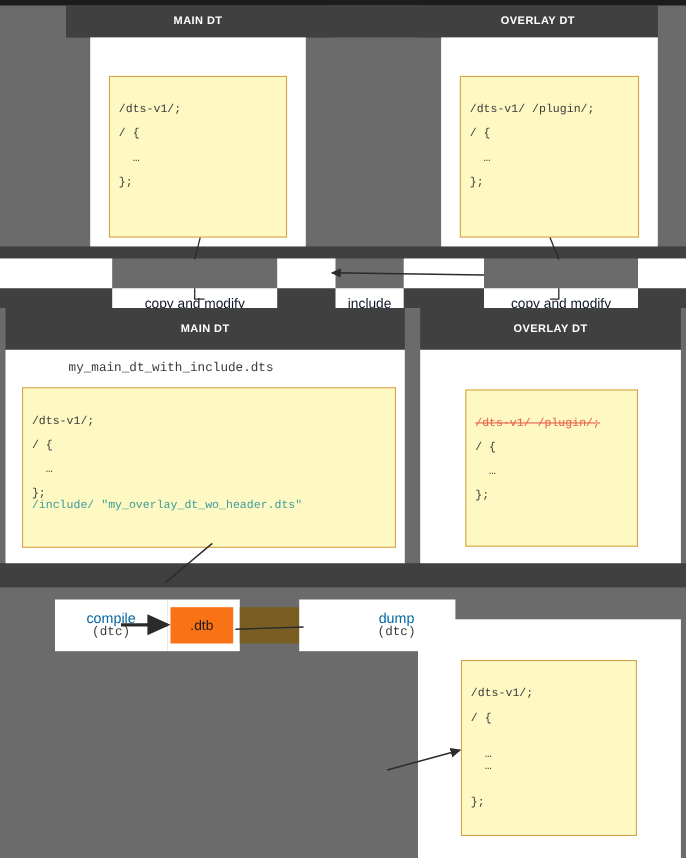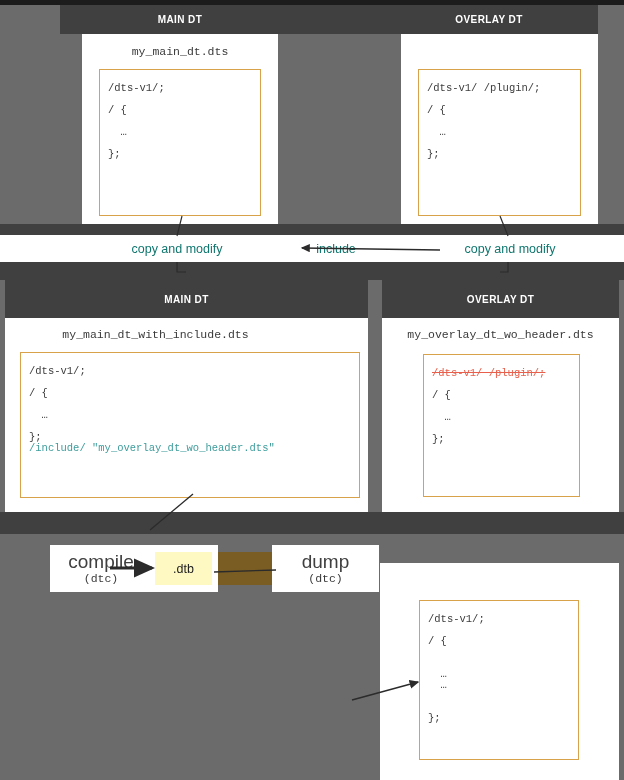--- a/index.html
+++ b/index.html
@@ -49,77 +49,78 @@
     position: absolute;
     font-family: "Liberation Mono", "DejaVu Sans Mono", monospace;
     font-size: 11.5px;
     color: #3a3a3a;
     text-align: center;
     white-space: nowrap;
   }
 
   .codebox {
     position: absolute;
-    background: #ffffff;
+    background: #fef9c3;
     border: 1px solid #d8a24a;
     box-sizing: border-box;
     font-family: "Liberation Mono", "DejaVu Sans Mono", monospace;
     font-size: 10.5px;
     color: #3c3c3c;
-    padding: 2px 8px;
+    padding: 14px 8px;
     line-height: 1.05;
     overflow: hidden;
   }
   .codebox .ln {
     white-space: pre;
     display: block;
   }
   .codebox .blank { visibility: hidden; }
   .code-include { color: #3e9c9c; }
   .code-struck {
     color: #e8604c;
     text-decoration: line-through;
     text-decoration-color: #e8604c;
   }
 
   .edge-label {
     position: absolute;
     background: #ffffff;
-    color: #0f766e;
+    color: #0f172a;
     font-size: 12.5px;
     display: flex;
     align-items: center;
     justify-content: center;
     white-space: nowrap;
     padding: 0 6px;
     box-sizing: border-box;
+    margin-top: 27px;
   }
 
   .tool-box {
     position: absolute;
     background: #ffffff;
     display: flex;
     flex-direction: column;
     align-items: center;
     justify-content: center;
     line-height: 1.12;
   }
   .tool-box .t-name {
-    font-size: 19px;
-    color: #404040;
+    font-size: 13px;
+    color: #0369a1;
   }
   .tool-box .t-sub {
     font-family: "Liberation Mono", "DejaVu Sans Mono", monospace;
     font-size: 11.5px;
     color: #3a3a3a;
   }
 
   .dtb-chip {
     position: absolute;
-    background: #fef9c3;
+    background: #f97316;
     color: #1c1c1c;
     font-size: 12.5px;
     display: flex;
     align-items: center;
     justify-content: center;
   }
   .dtb-shadow {
     position: absolute;
     background: #7a5d23;
   }
@@ -151,21 +152,20 @@
   <div class="panel-header" style="left:60px;top:5px;width:240px;height:29px;">
     <span>MAIN DT</span>
   </div>
   <div class="panel-header" style="left:380px;top:5px;width:218px;height:29px;">
     <span>OVERLAY DT</span>
   </div>
 
   <div class="panel" style="left:82px;top:34px;width:196px;height:190px;"></div>
   <div class="panel" style="left:401px;top:34px;width:197px;height:190px;"></div>
 
-  <div class="filename" style="left:82px;top:45px;width:196px;">my_main_dt.dts</div>
 
   <div class="codebox" style="left:99px;top:69px;width:162px;height:147px;">
       <span class="ln blank">&nbsp;</span>
       <span class="ln">/dts-v1/;</span>
       <span class="ln blank">&nbsp;</span>
       <span class="ln">/ {</span>
       <span class="ln blank">&nbsp;</span>
       <span class="ln">  …</span>
       <span class="ln blank">&nbsp;</span>
       <span class="ln">};</span>
@@ -196,21 +196,20 @@
     <span>MAIN DT</span>
   </div>
   <div class="panel-header" style="left:382px;top:280px;width:237px;height:38px;">
     <span>OVERLAY DT</span>
   </div>
 
   <div class="panel" style="left:5px;top:318px;width:363px;height:194px;"></div>
   <div class="panel" style="left:382px;top:318px;width:237px;height:194px;"></div>
 
   <div class="filename" style="left:5px;top:328px;width:301px;">my_main_dt_with_include.dts</div>
-  <div class="filename" style="left:382px;top:328px;width:237px;">my_overlay_dt_wo_header.dts</div>
 
   <div class="codebox" style="left:20px;top:352px;width:340px;height:146px;">
       <span class="ln blank">&nbsp;</span>
       <span class="ln">/dts-v1/;</span>
       <span class="ln blank">&nbsp;</span>
       <span class="ln">/ {</span>
       <span class="ln blank">&nbsp;</span>
       <span class="ln">  …</span>
       <span class="ln blank">&nbsp;</span>
       <span class="ln">};</span>
@@ -249,21 +248,21 @@
     <span class="t-sub">(dtc)</span>
   </div>
 
   <div style="position:absolute;left:152px;top:545px;width:66px;height:47px;background:#ffffff;"></div>
 
   <div class="dtb-shadow" style="left:218px;top:552px;width:60px;height:33px;"></div>
   <div class="dtb-chip" style="left:155px;top:552px;width:57px;height:33px;">
     <span>.dtb</span>
   </div>
 
-  <div class="tool-box" style="left:272px;top:545px;width:107px;height:47px;">
+  <div class="tool-box" style="left:272px;top:545px;width:107px;height:47px;padding-left:35px;">
     <span class="t-name">dump</span>
     <span class="t-sub">(dtc)</span>
   </div>
 
   <svg class="overlay" viewBox="0 0 624 780">
     <defs>
       <marker id="arrowhead" markerWidth="7" markerHeight="7" refX="6" refY="3.2" orient="auto" markerUnits="strokeWidth">
         <path d="M0,0 L7,3.2 L0,6.4 z" fill="#2b2b2b"></path>
       </marker>
     </defs>

